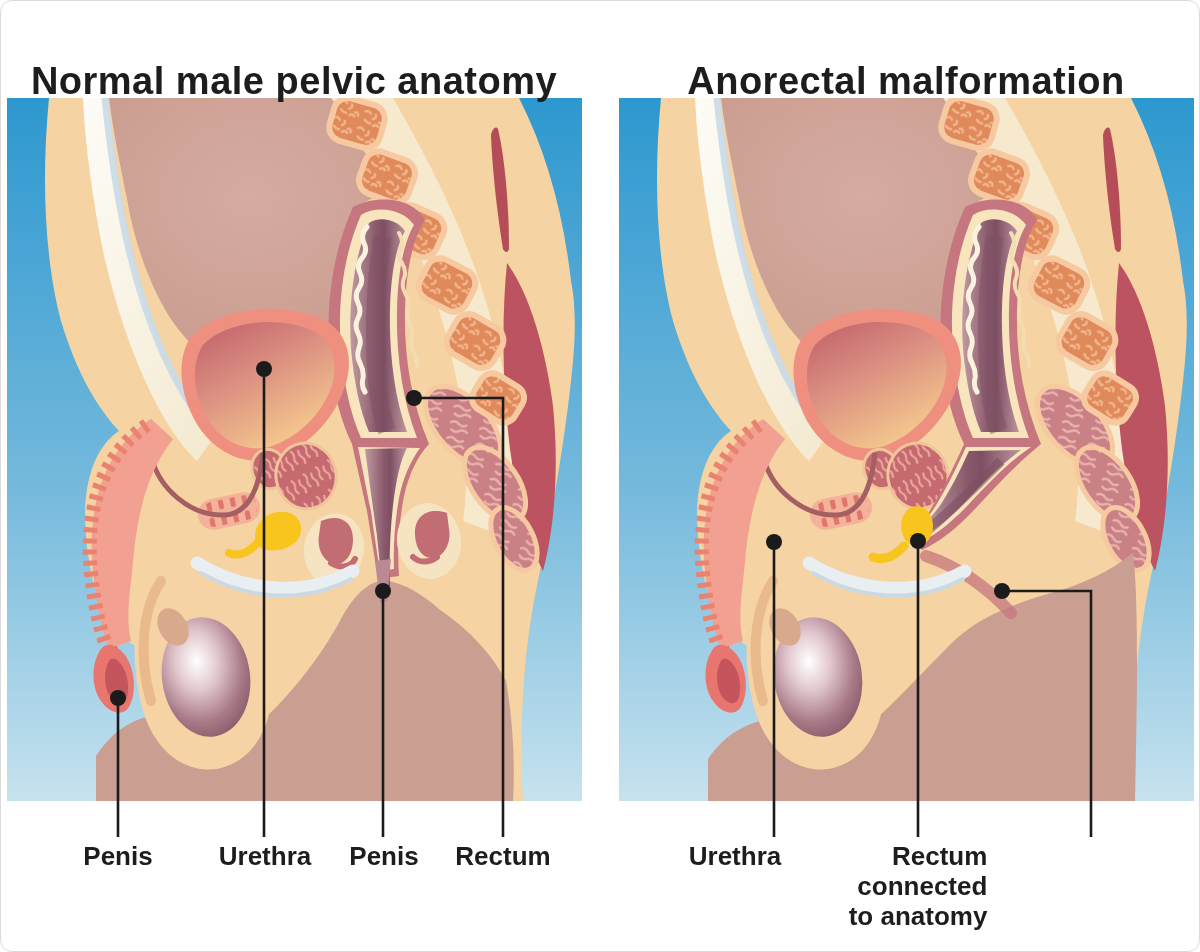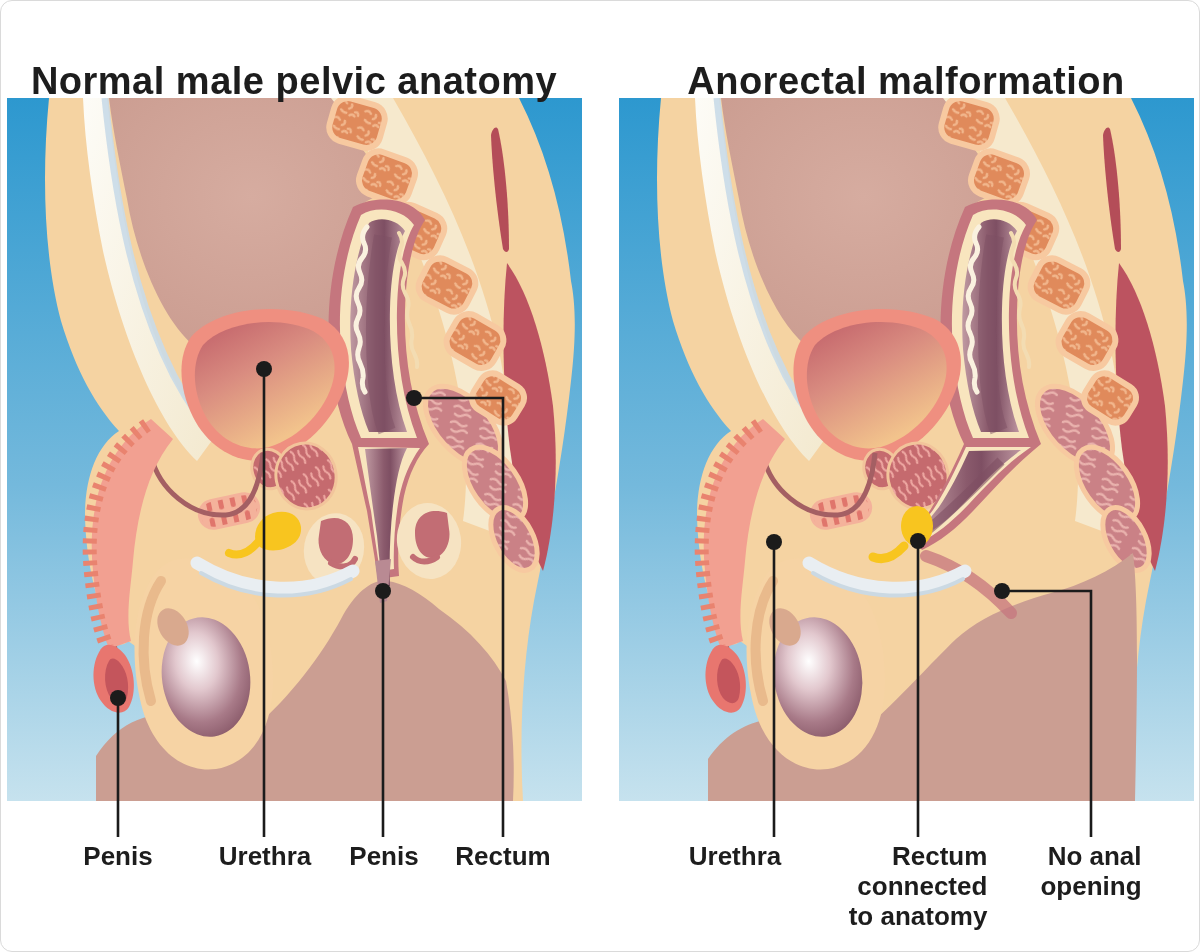--- a/index.html
+++ b/index.html
@@ -278,17 +278,13 @@
     <span>Rectum</span>
   </div>
   <div class="lbl" style="left:734px">
     <span>Urethra</span>
   </div>
   <div class="lbl" style="left:917px">
     <span>Rectum</span>
     <span>connected</span>
     <span>to anatomy</span>
   </div>
-  <div class="lbl" style="left:1090px">
-    <span>No anal</span>
-    <span>opening</span>
-  </div>
 </div>
 
 </body></html>

